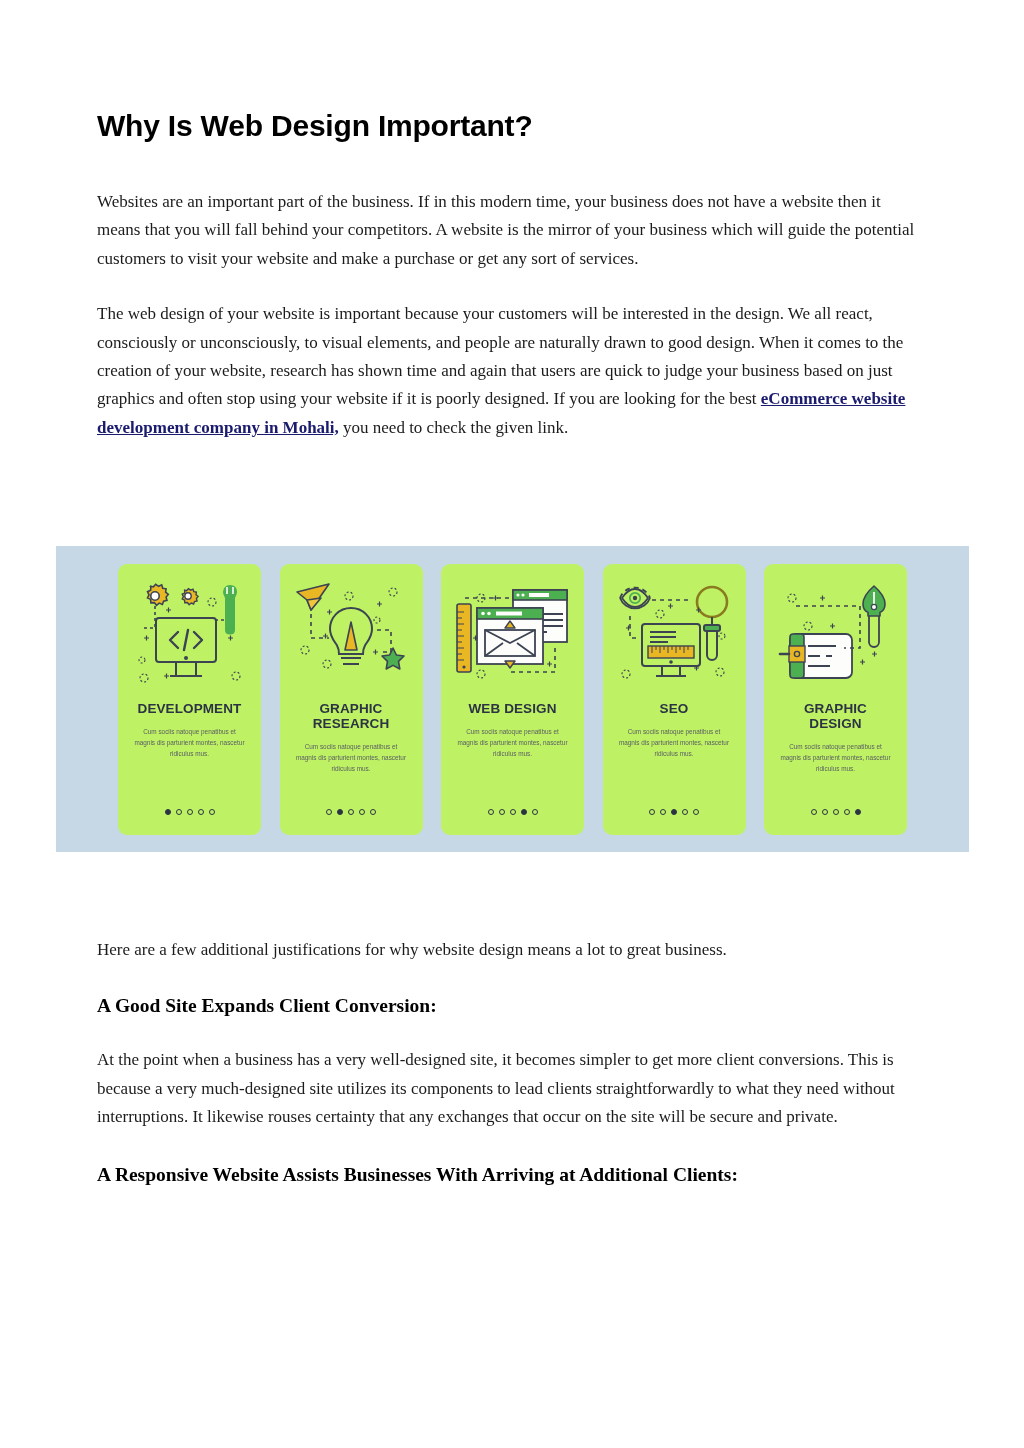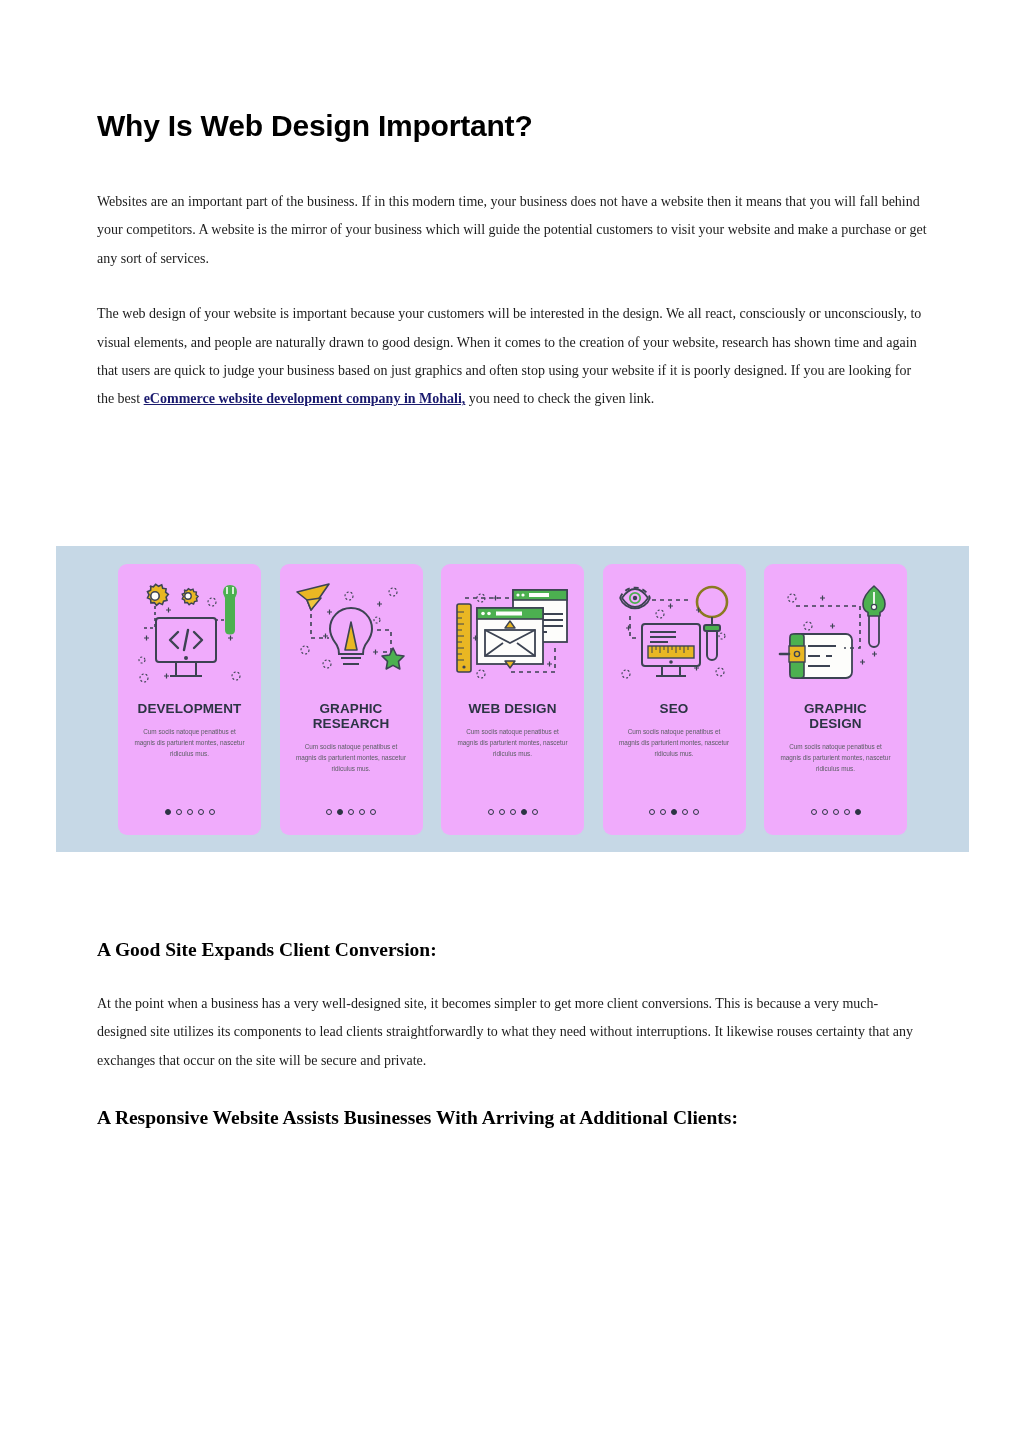--- a/index.html
+++ b/index.html
@@ -34,21 +34,21 @@
     font-size: 30px;
     font-weight: bold;
     letter-spacing: -0.2px;
     color: #000000;
     margin: 0 0 44px 0;
     line-height: 1.2;
   }
 
   p.body-par {
     font-family: "Liberation Serif", serif;
-    font-size: 14px;
+    font-size: 17px;
     line-height: 28.4px;
     color: #1b1b1b;
     margin: 0 0 27px 0;
     text-align: left;
   }
   p.body-par.tight { margin-bottom: 40px; }
 
   h3.sub-head {
     font-family: "Liberation Serif", serif;
     font-size: 19.5px;
@@ -74,21 +74,21 @@
     background: #c6d8e6;
     display: flex;
     align-items: center;
     justify-content: space-between;
     padding: 0 62px;
     box-sizing: border-box;
   }
   .card {
     width: 143px;
     height: 271px;
-    background: #f0abfc;
+    background: #bef264;
     border-radius: 9px;
     box-sizing: border-box;
     padding: 12px 8px 0 8px;
     display: flex;
     flex-direction: column;
     align-items: center;
   }
   .card-art {
     width: 124px;
     height: 115px;
@@ -379,20 +379,21 @@
         <span class="dot"></span>
         <span class="dot"></span>
         <span class="dot"></span>
         <span class="dot on"></span>
       </div>
     </div>
 
   </div>
 
   <div class="content" style="top:936px;">
+    <p class="body-par" style="margin-bottom:28px;">Here are a few additional justifications for why website design means a lot to great business.</p>
 
     <h3 class="sub-head">A Good Site Expands Client Conversion:</h3>
     <p class="body-par" style="margin-bottom:29px;">At the point when a business has a very well-designed site, it becomes simpler to get more client conversions. This is because a very much-designed site utilizes its components to lead clients straightforwardly to what they need without interruptions. It likewise rouses certainty that any exchanges that occur on the site will be secure and private.</p>
 
     <h3 class="sub-head">A Responsive Website Assists Businesses With Arriving at Additional Clients:</h3>
   </div>
 
 </div>
 
 </body></html>

